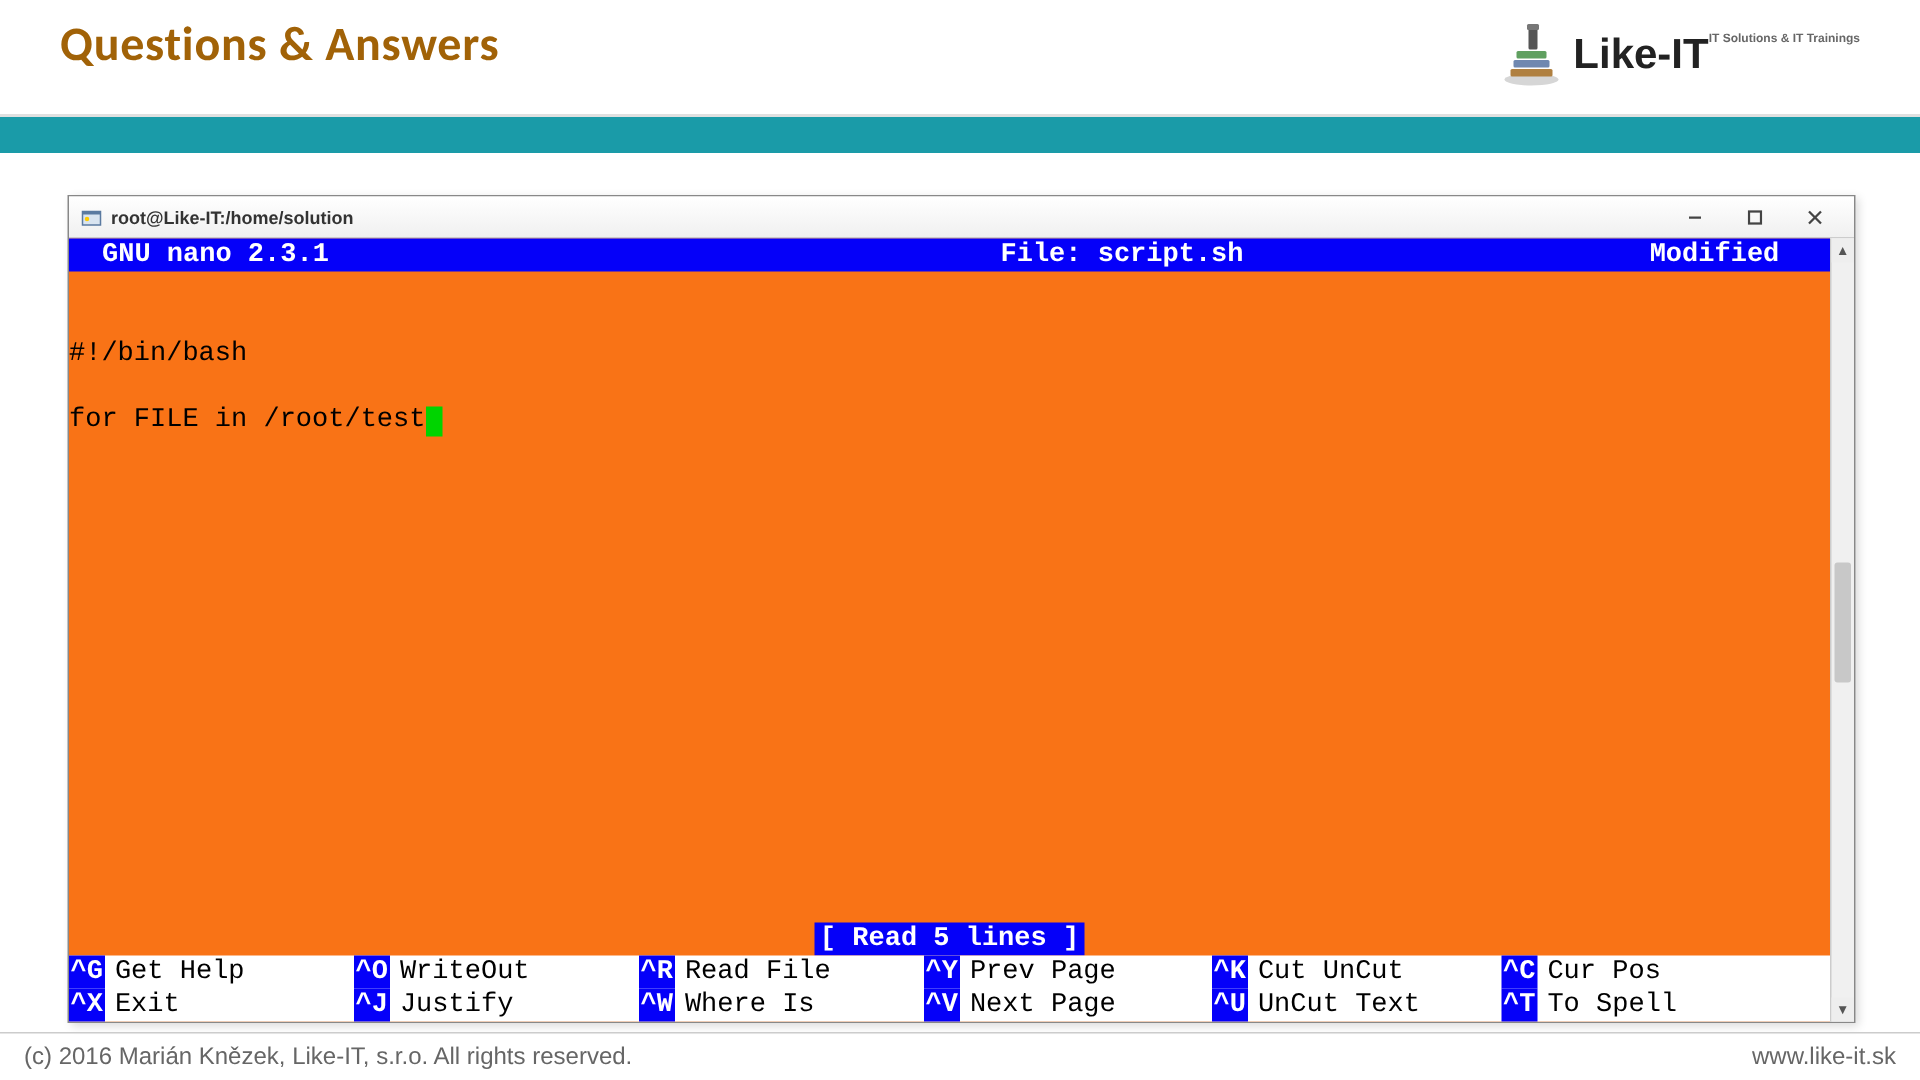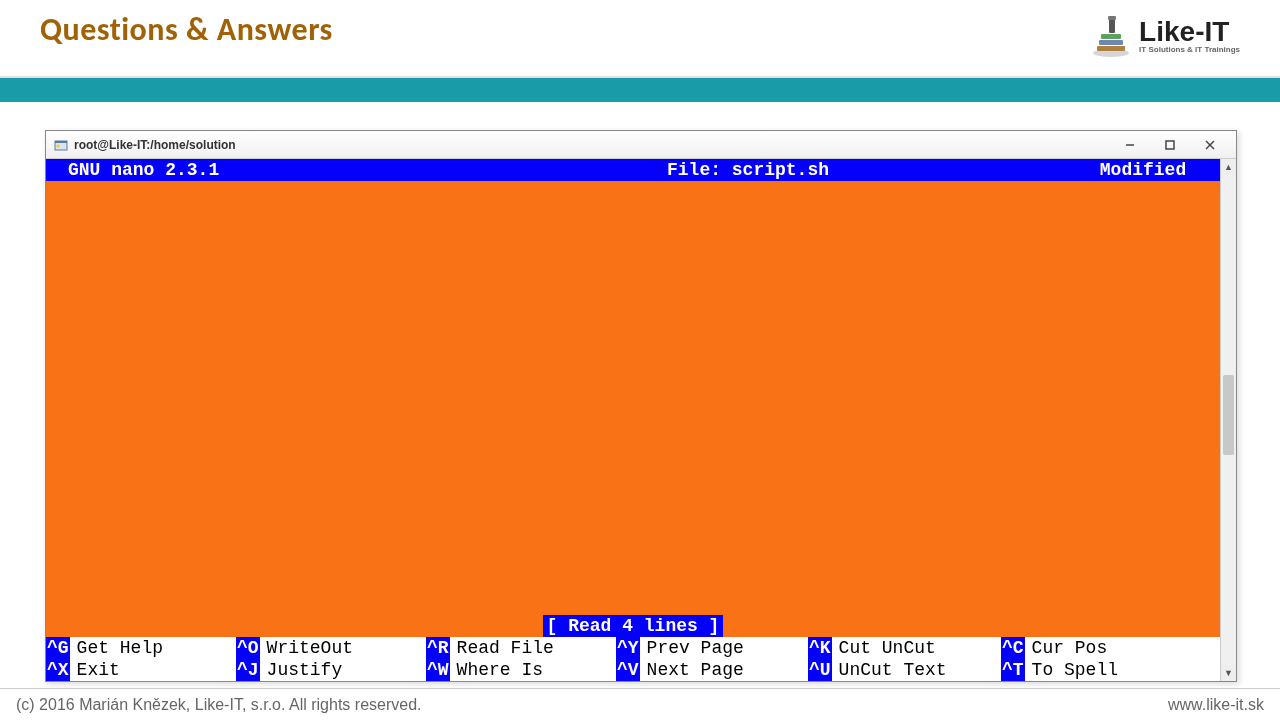--- a/index.html
+++ b/index.html
@@ -4,21 +4,21 @@
 <style>
 * { margin: 0; padding: 0; box-sizing: border-box; }
 body { font-family: "Segoe UI", Arial, sans-serif; background: #fff; width: 1280px; height: 720px; overflow: hidden; position: relative; }
 
 
 .slide-header { height: 78px; padding: 10px 40px 0; display: flex; justify-content: space-between; align-items: flex-start; background: #fff; border-bottom: 2px solid #e0e0e0; }
 .slide-title { font-size: 32px; font-weight: 700; color: #a16207; font-family: Calibri, Arial, sans-serif; letter-spacing: 0.5px; }
 .logo-area { display: flex; align-items: center; gap: 8px; margin-top: 4px; }
 .logo-icon { width: 40px; height: 44px; position: relative; }
 .logo-icon svg { width: 100%; height: 100%; }
-.logo-text-wrap { display: flex; flex-direction: column; line-height: 1; }
+.logo-text-wrap { display: flex; line-height: 1; }
 .logo-main { font-size: 28px; font-weight: 800; color: #222; font-family: Arial, sans-serif; }
 .logo-sub { font-size: 8px; color: #666; font-weight: 600; }
 
 
 .teal-band { height: 24px; background: #1a9ba8; }
 
 
 .terminal-outer { position: absolute; left: 45px; top: 130px; width: 1192px; height: 552px; border: 1.5px solid #888; background: #fff; box-shadow: 2px 2px 6px rgba(0,0,0,0.15); }
 
 
@@ -123,23 +123,26 @@
 
   <div class="terminal-body">
     <div class="terminal-view">
 
       <div class="nano-header">
         <div class="left">  GNU nano 2.3.1</div>
         <div class="center">File: script.sh</div>
         <div class="right">Modified</div>
       </div>
 
+      <div class="code-area">
+<div class="code-line"></div><div class="code-line">#!/bin/bash</div><div class="code-line"></div><div class="code-line"><span>for FILE in /root/test</span><span class="cursor"></span></div>
+      </div>
 
       <div class="nano-status">
-        <span class="nano-status-inner">[ Read 4 lines ]</span>
+        <span class="nano-status-inner">[ Read 5 lines ]</span>
       </div>
 
       <div class="nano-shortcuts">
         <div class="shortcut-row" id="sc-row1" style="position: relative;">
             <div class="shortcut" style="position: absolute; left: 0px;">
               <span class="key">^G</span>
               <span class="label">Get Help</span>
             </div>
             <div class="shortcut" style="position: absolute; left: 190px;">
               <span class="key">^O</span>

